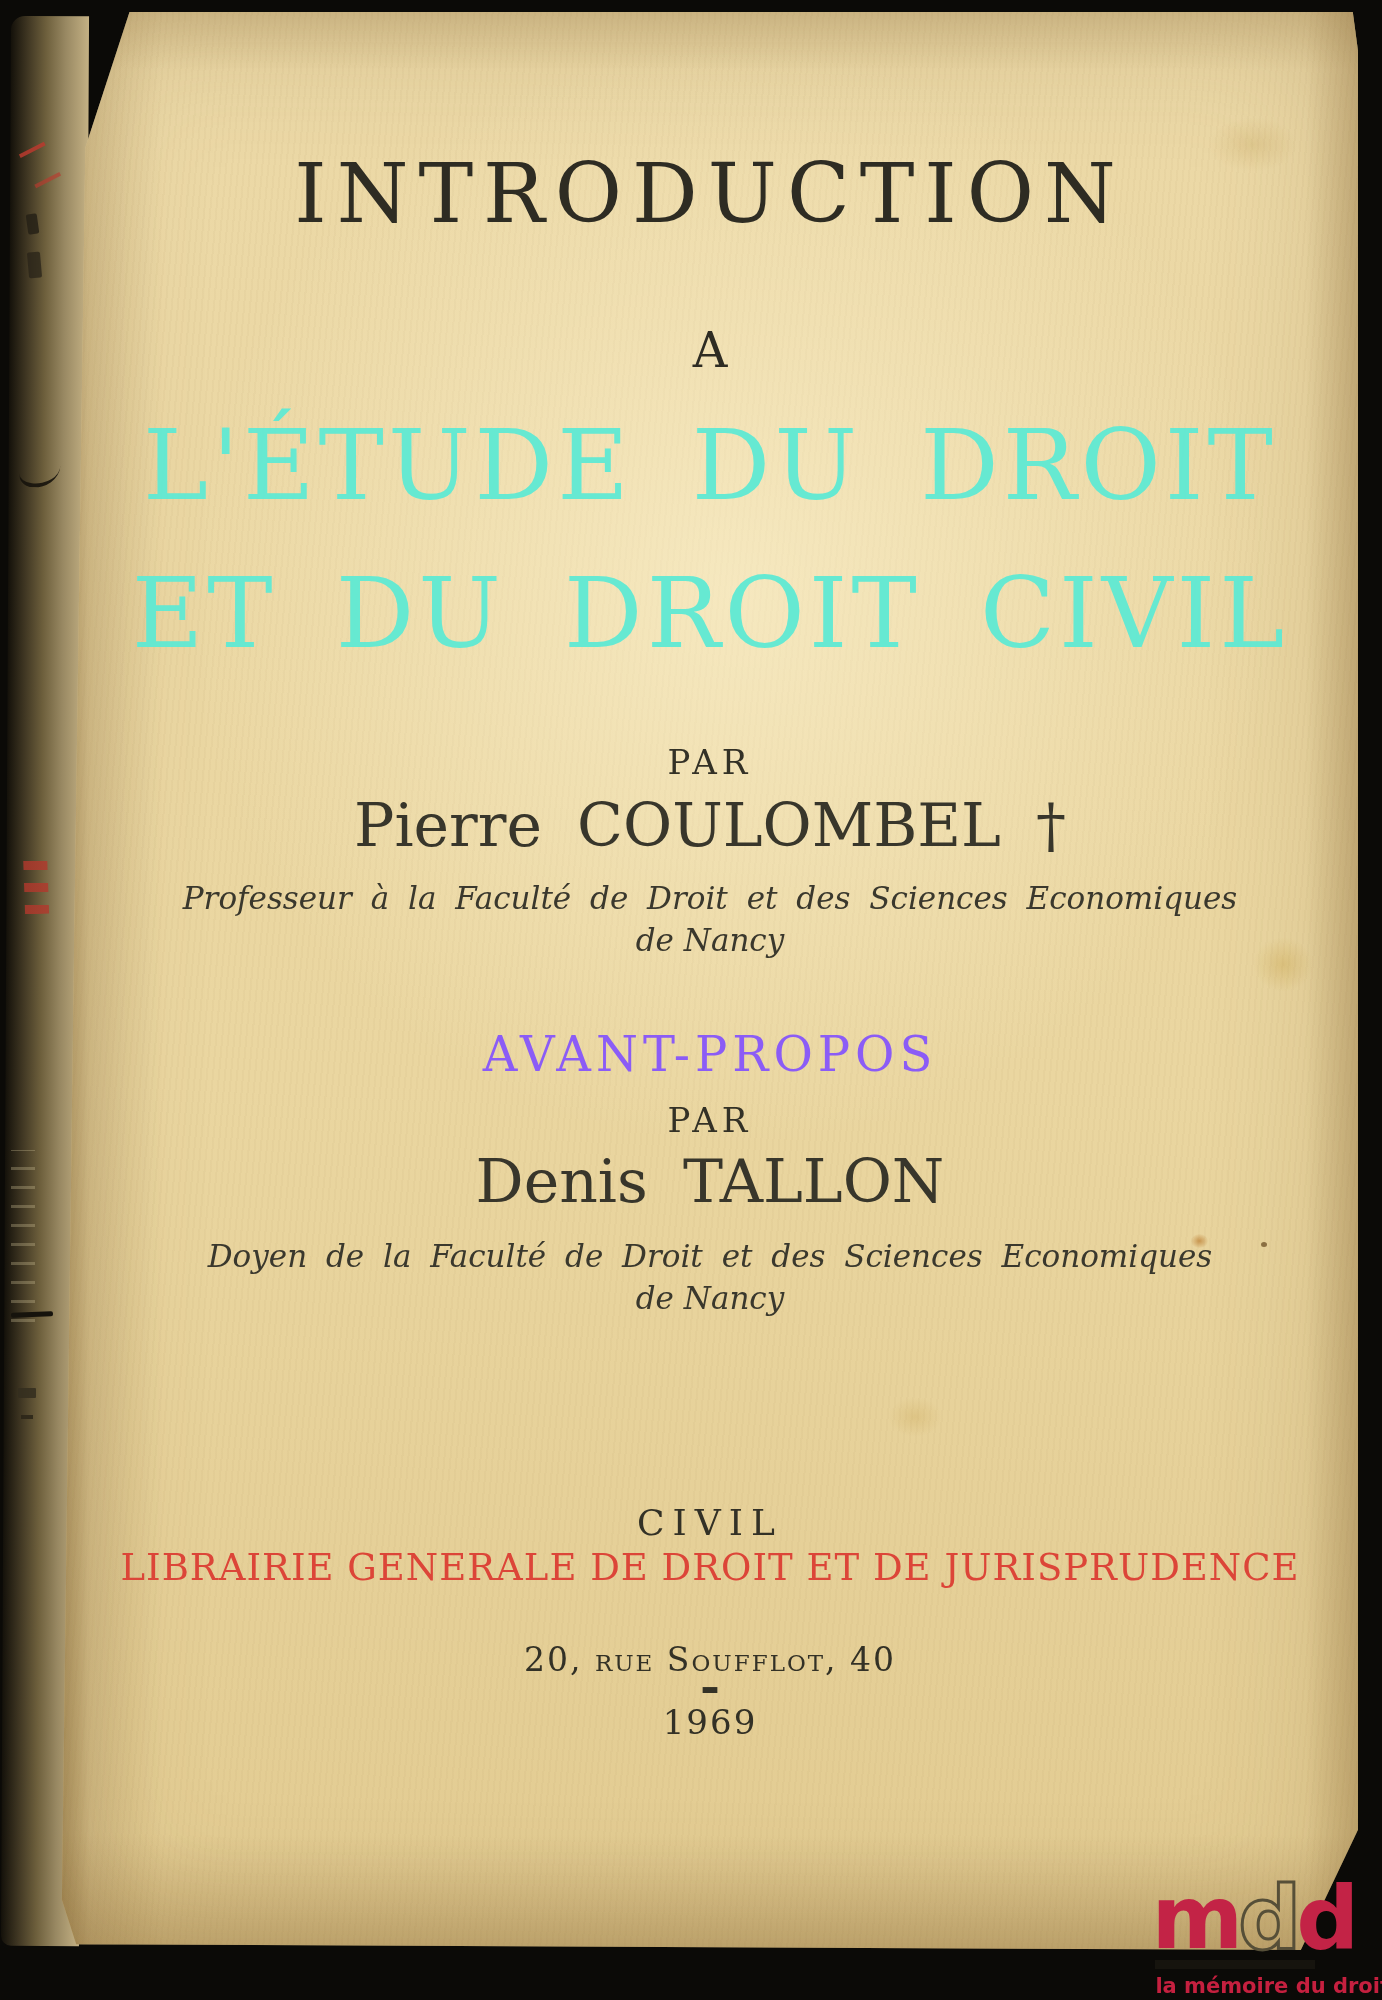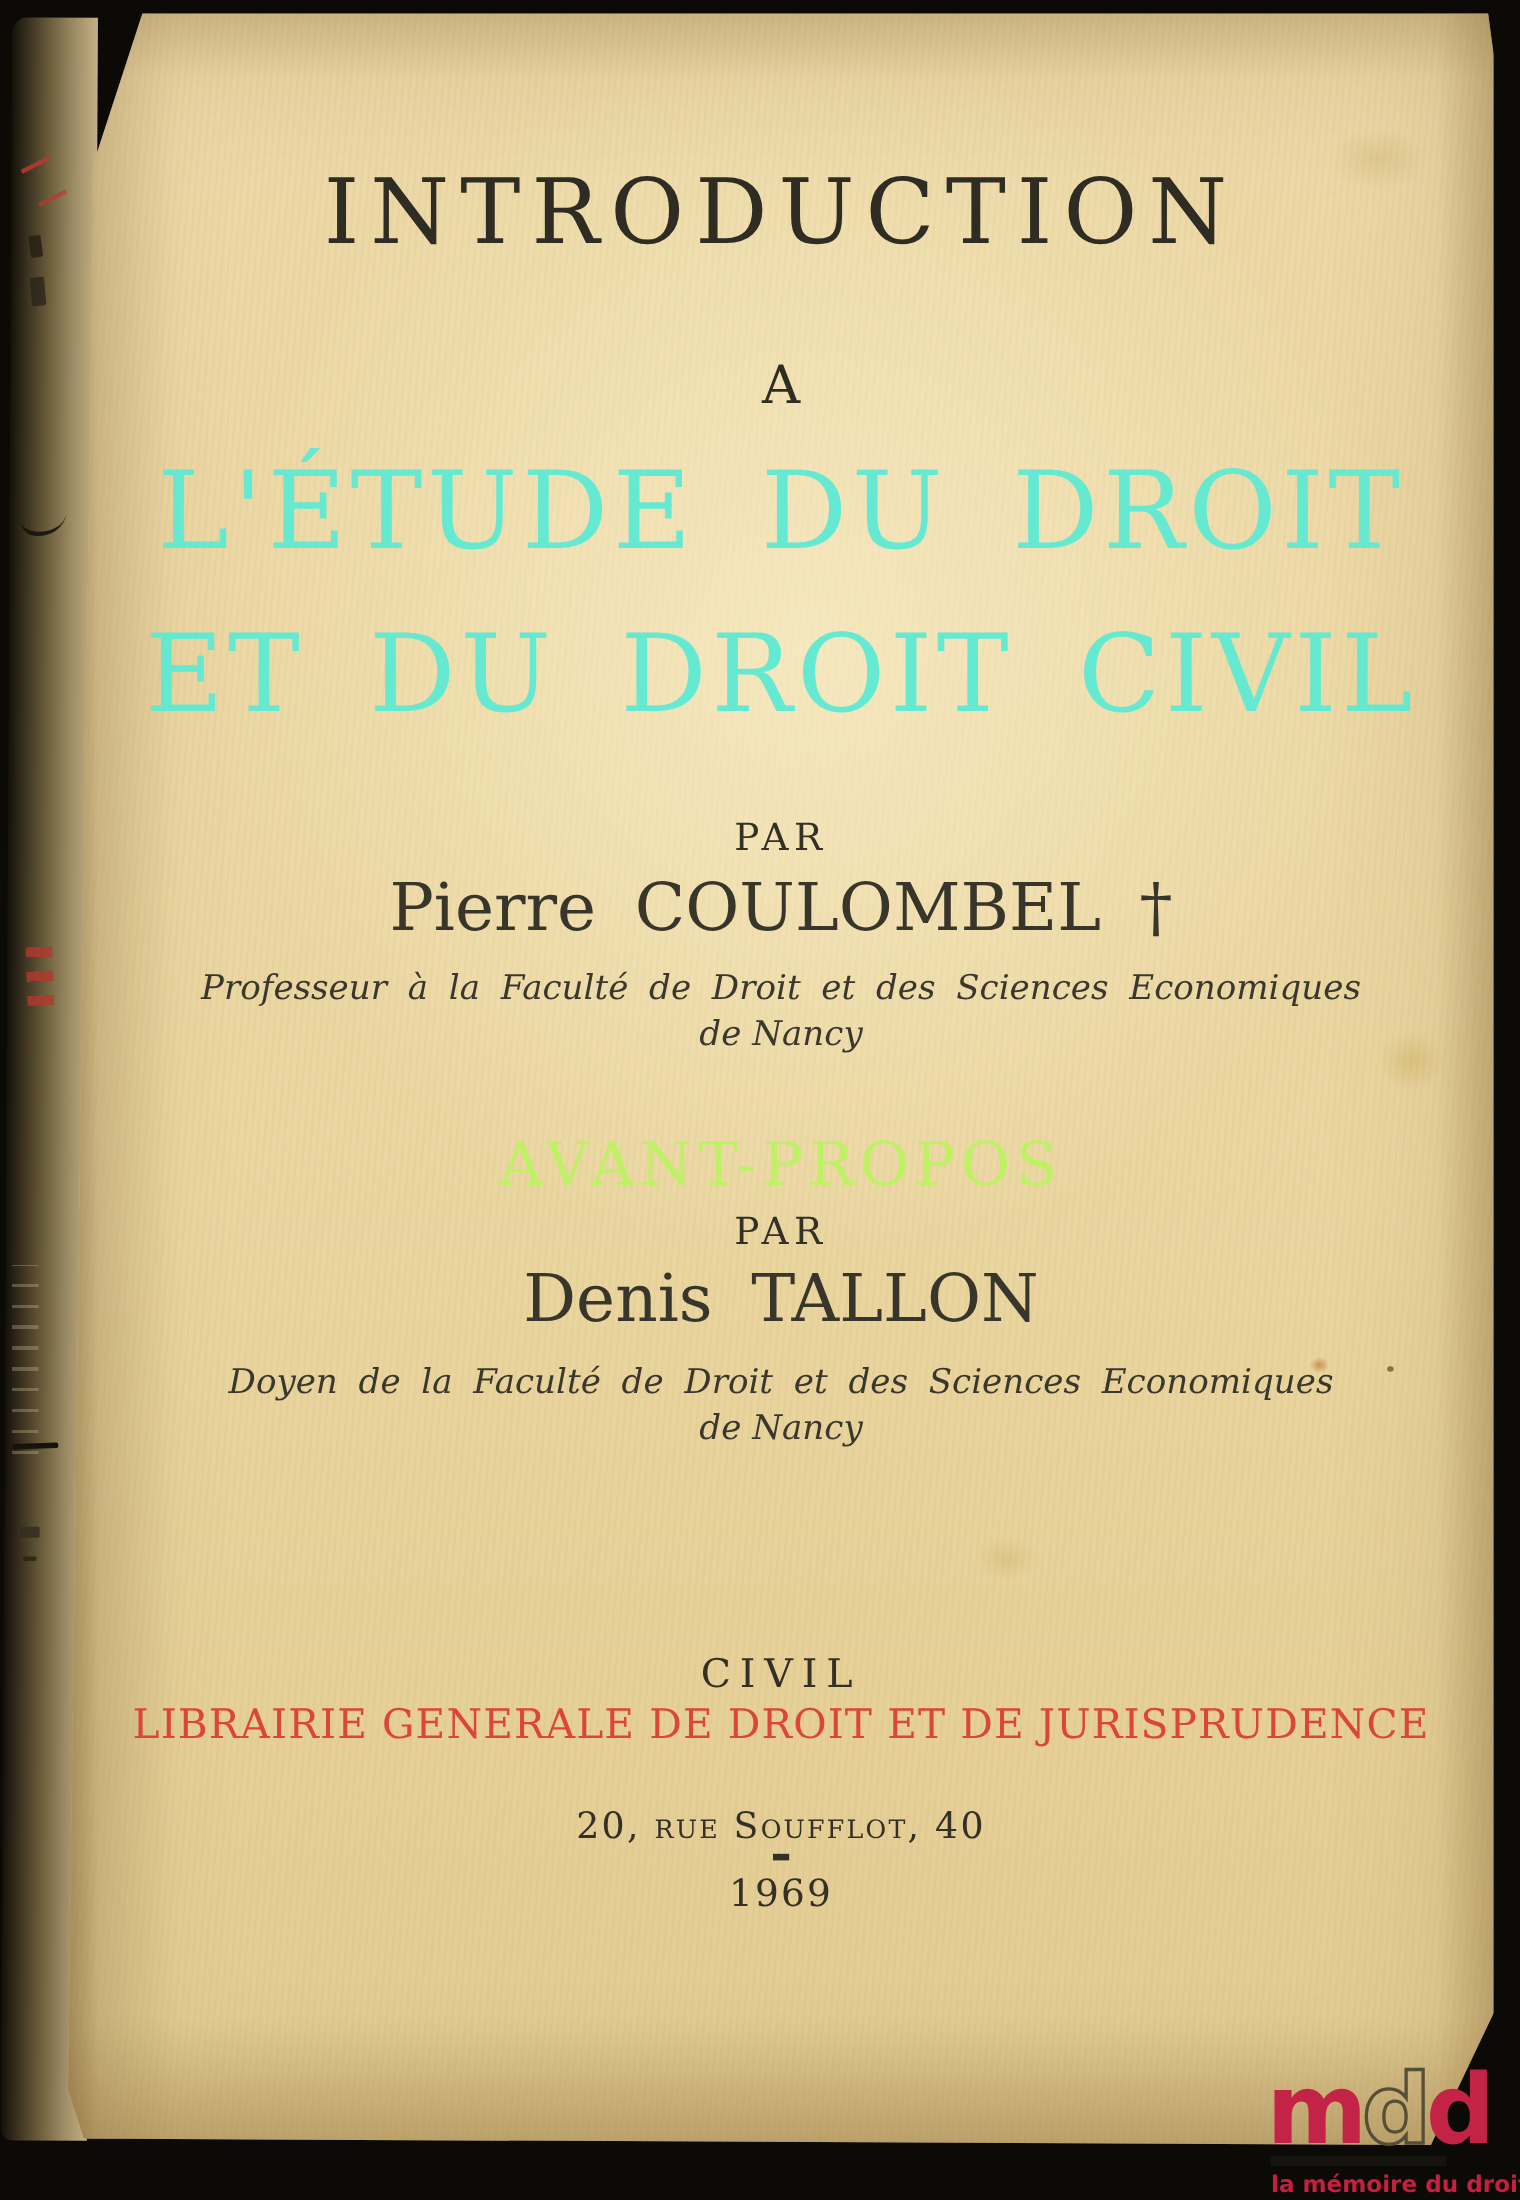--- a/index.html
+++ b/index.html
@@ -65,21 +65,21 @@
   .ink{color:#333126;}
   .red{color:#5eead4;}
   .t-intro{top:146px;font-size:82px;letter-spacing:10px;color:#2e2c23;}
   .t-a{top:322px;font-size:48px;color:#2e2c23;}
   .t-red1{top:408px;font-size:98px;letter-spacing:4px;word-spacing:24px;opacity:.94;}
   .t-red2{top:556px;font-size:98px;letter-spacing:4px;word-spacing:24px;opacity:.94;}
   .t-par1{top:742px;font-size:34px;letter-spacing:5px;}
   .t-author{top:790px;font-size:60px;word-spacing:16px;color:#38362b;}
   .t-role1a{top:880px;font-size:31px;font-style:italic;word-spacing:9px;color:#3a382d;}
   .t-role1b{top:922px;font-size:31px;font-style:italic;color:#3a382d;}
-  .t-avant{top:1026px;font-size:55px;letter-spacing:5px;color:#bef264;}
+  .t-avant{top:1026px;font-size:48px;letter-spacing:5px;color:#8b5cf6;}
   .t-par2{top:1100px;font-size:34px;letter-spacing:5px;}
   .t-author2{top:1146px;font-size:60px;word-spacing:16px;color:#38362b;}
   .t-role2a{top:1238px;font-size:31px;font-style:italic;word-spacing:9px;color:#3a382d;}
   .t-role2b{top:1280px;font-size:31px;font-style:italic;color:#3a382d;}
   .t-city{top:1502px;font-size:36px;letter-spacing:8px;}
   .t-pub{top:1546px;font-size:37px;letter-spacing:1px;color:#dc4538;}
   .t-pubnames{top:1589px;font-size:41px;font-style:italic;font-weight:bold;color:#35332a;}
   .t-addr{top:1640px;font-size:33px;font-variant:small-caps;letter-spacing:2px;}
   .t-sep{top:1668px;font-size:30px;font-weight:bold;}
   .t-sep span{display:inline-block;transform:scaleY(1.7) scaleX(.55);}

